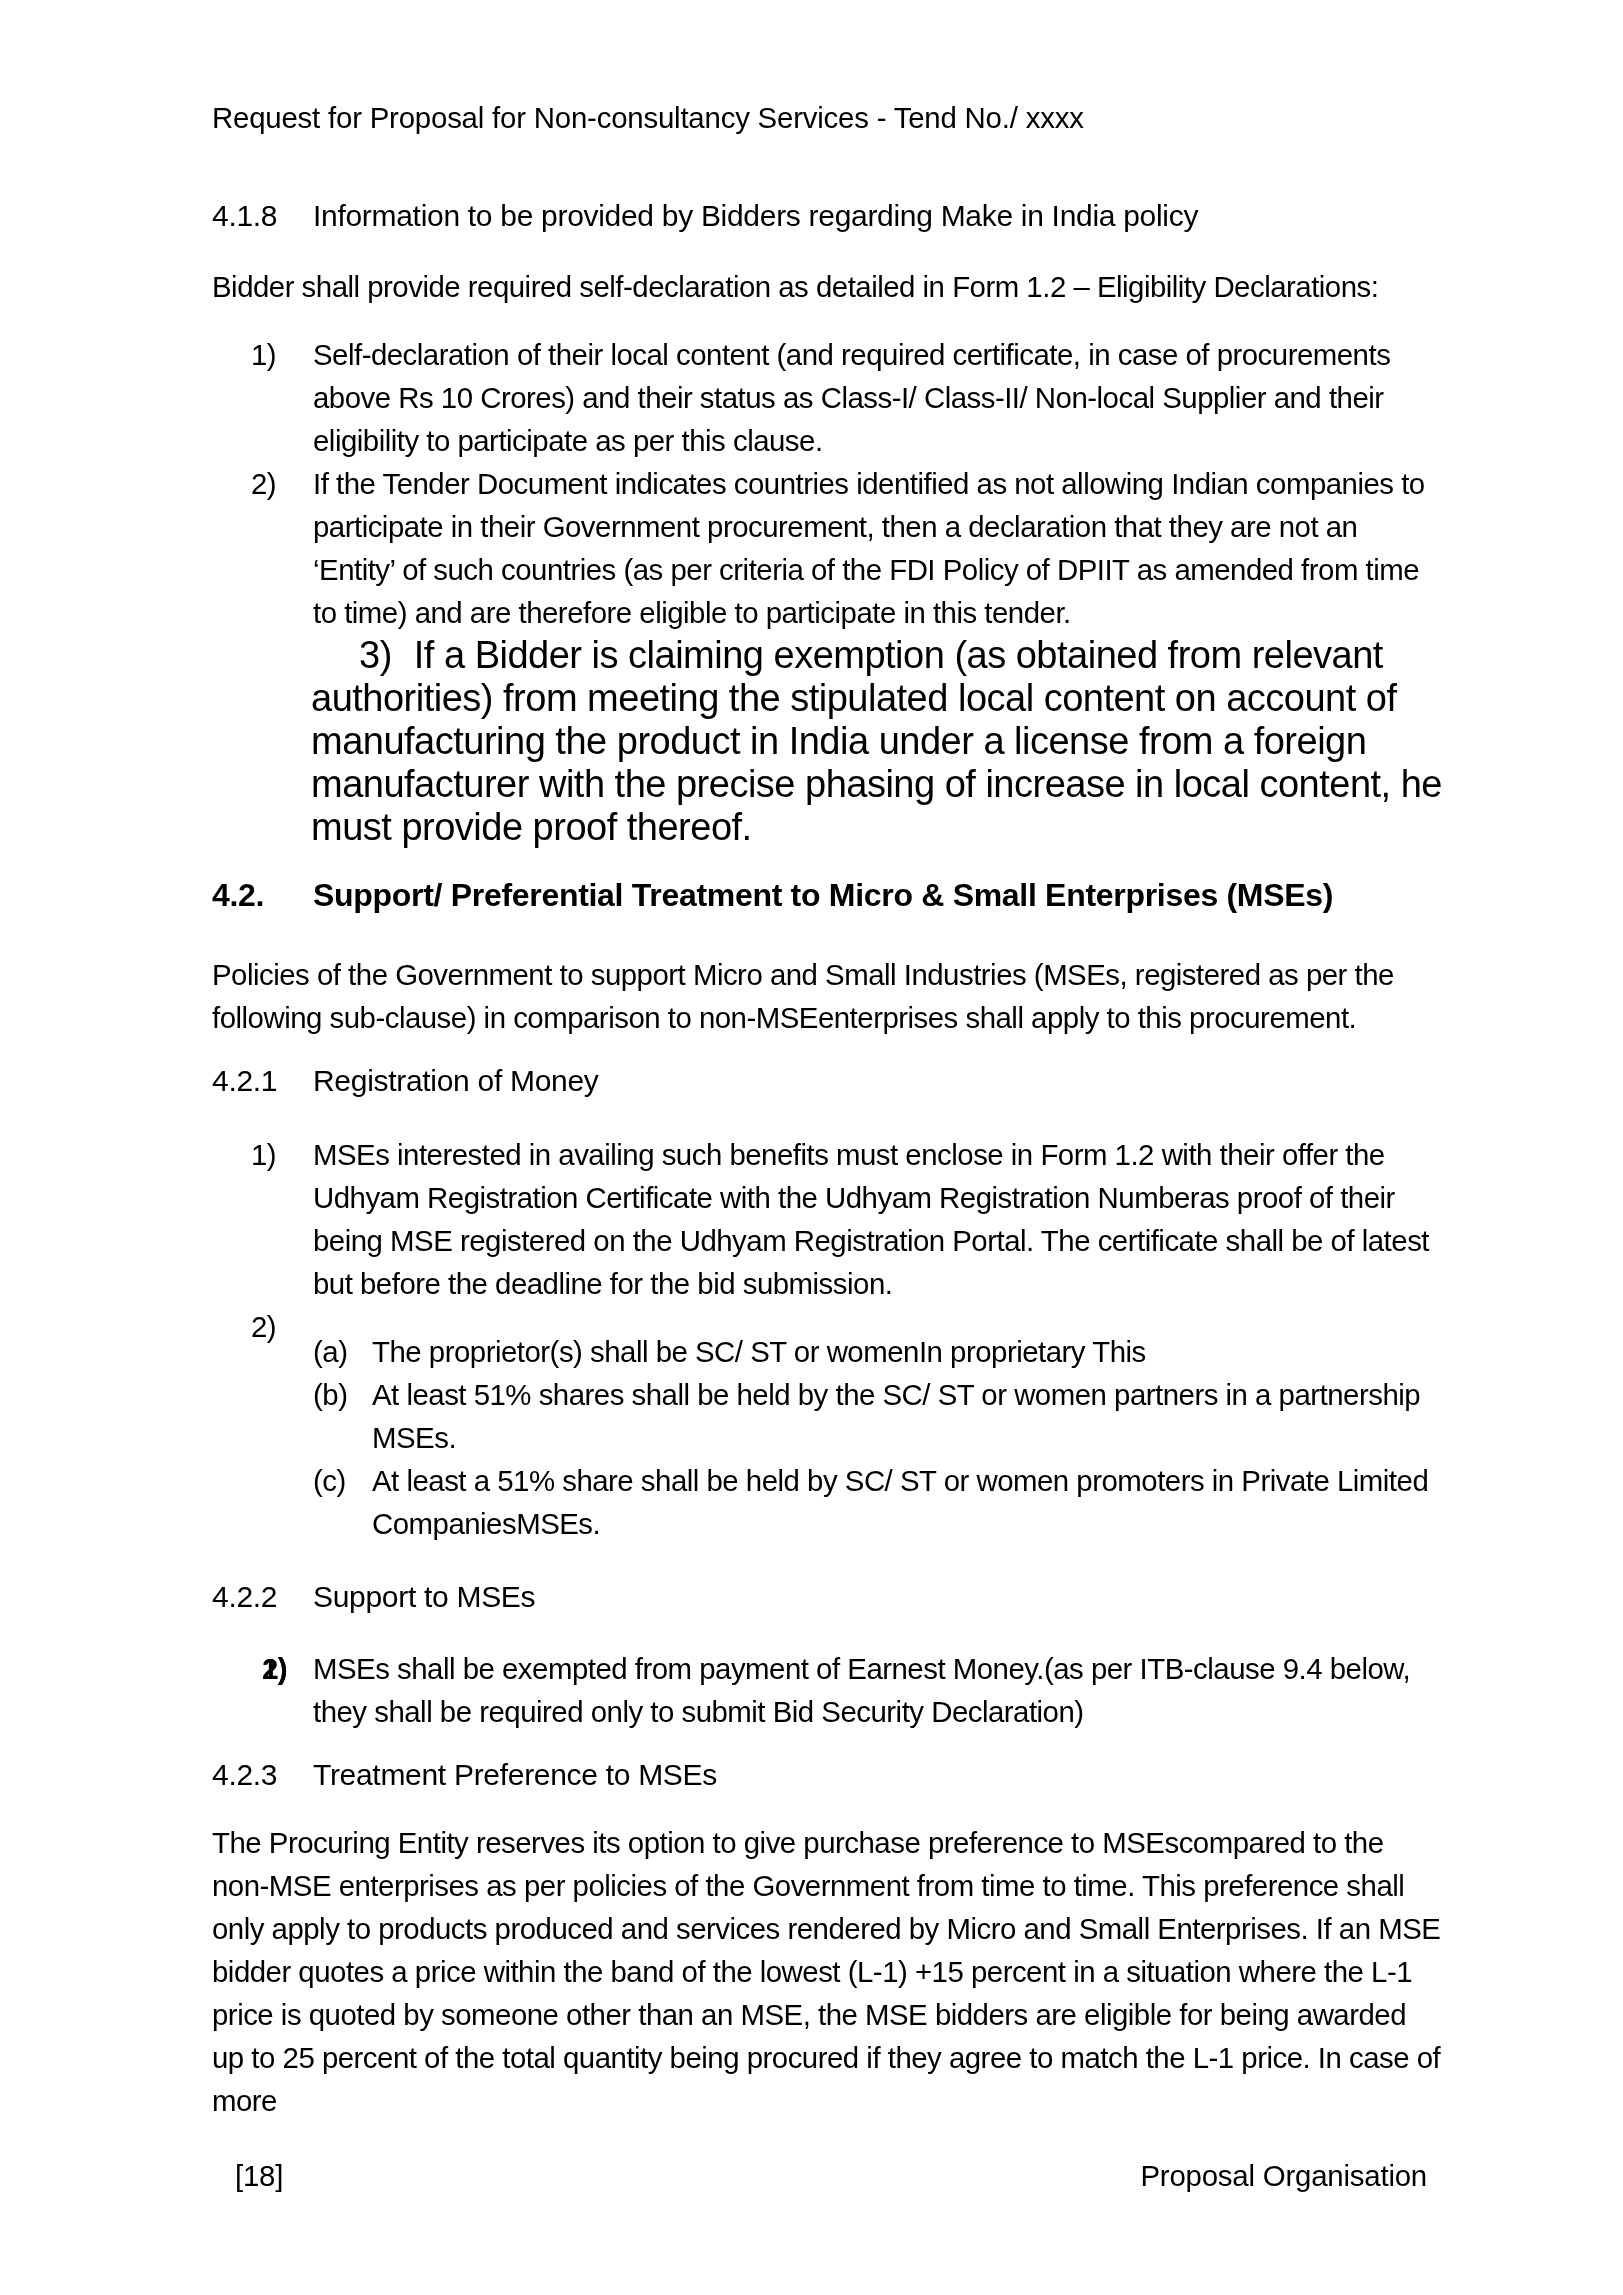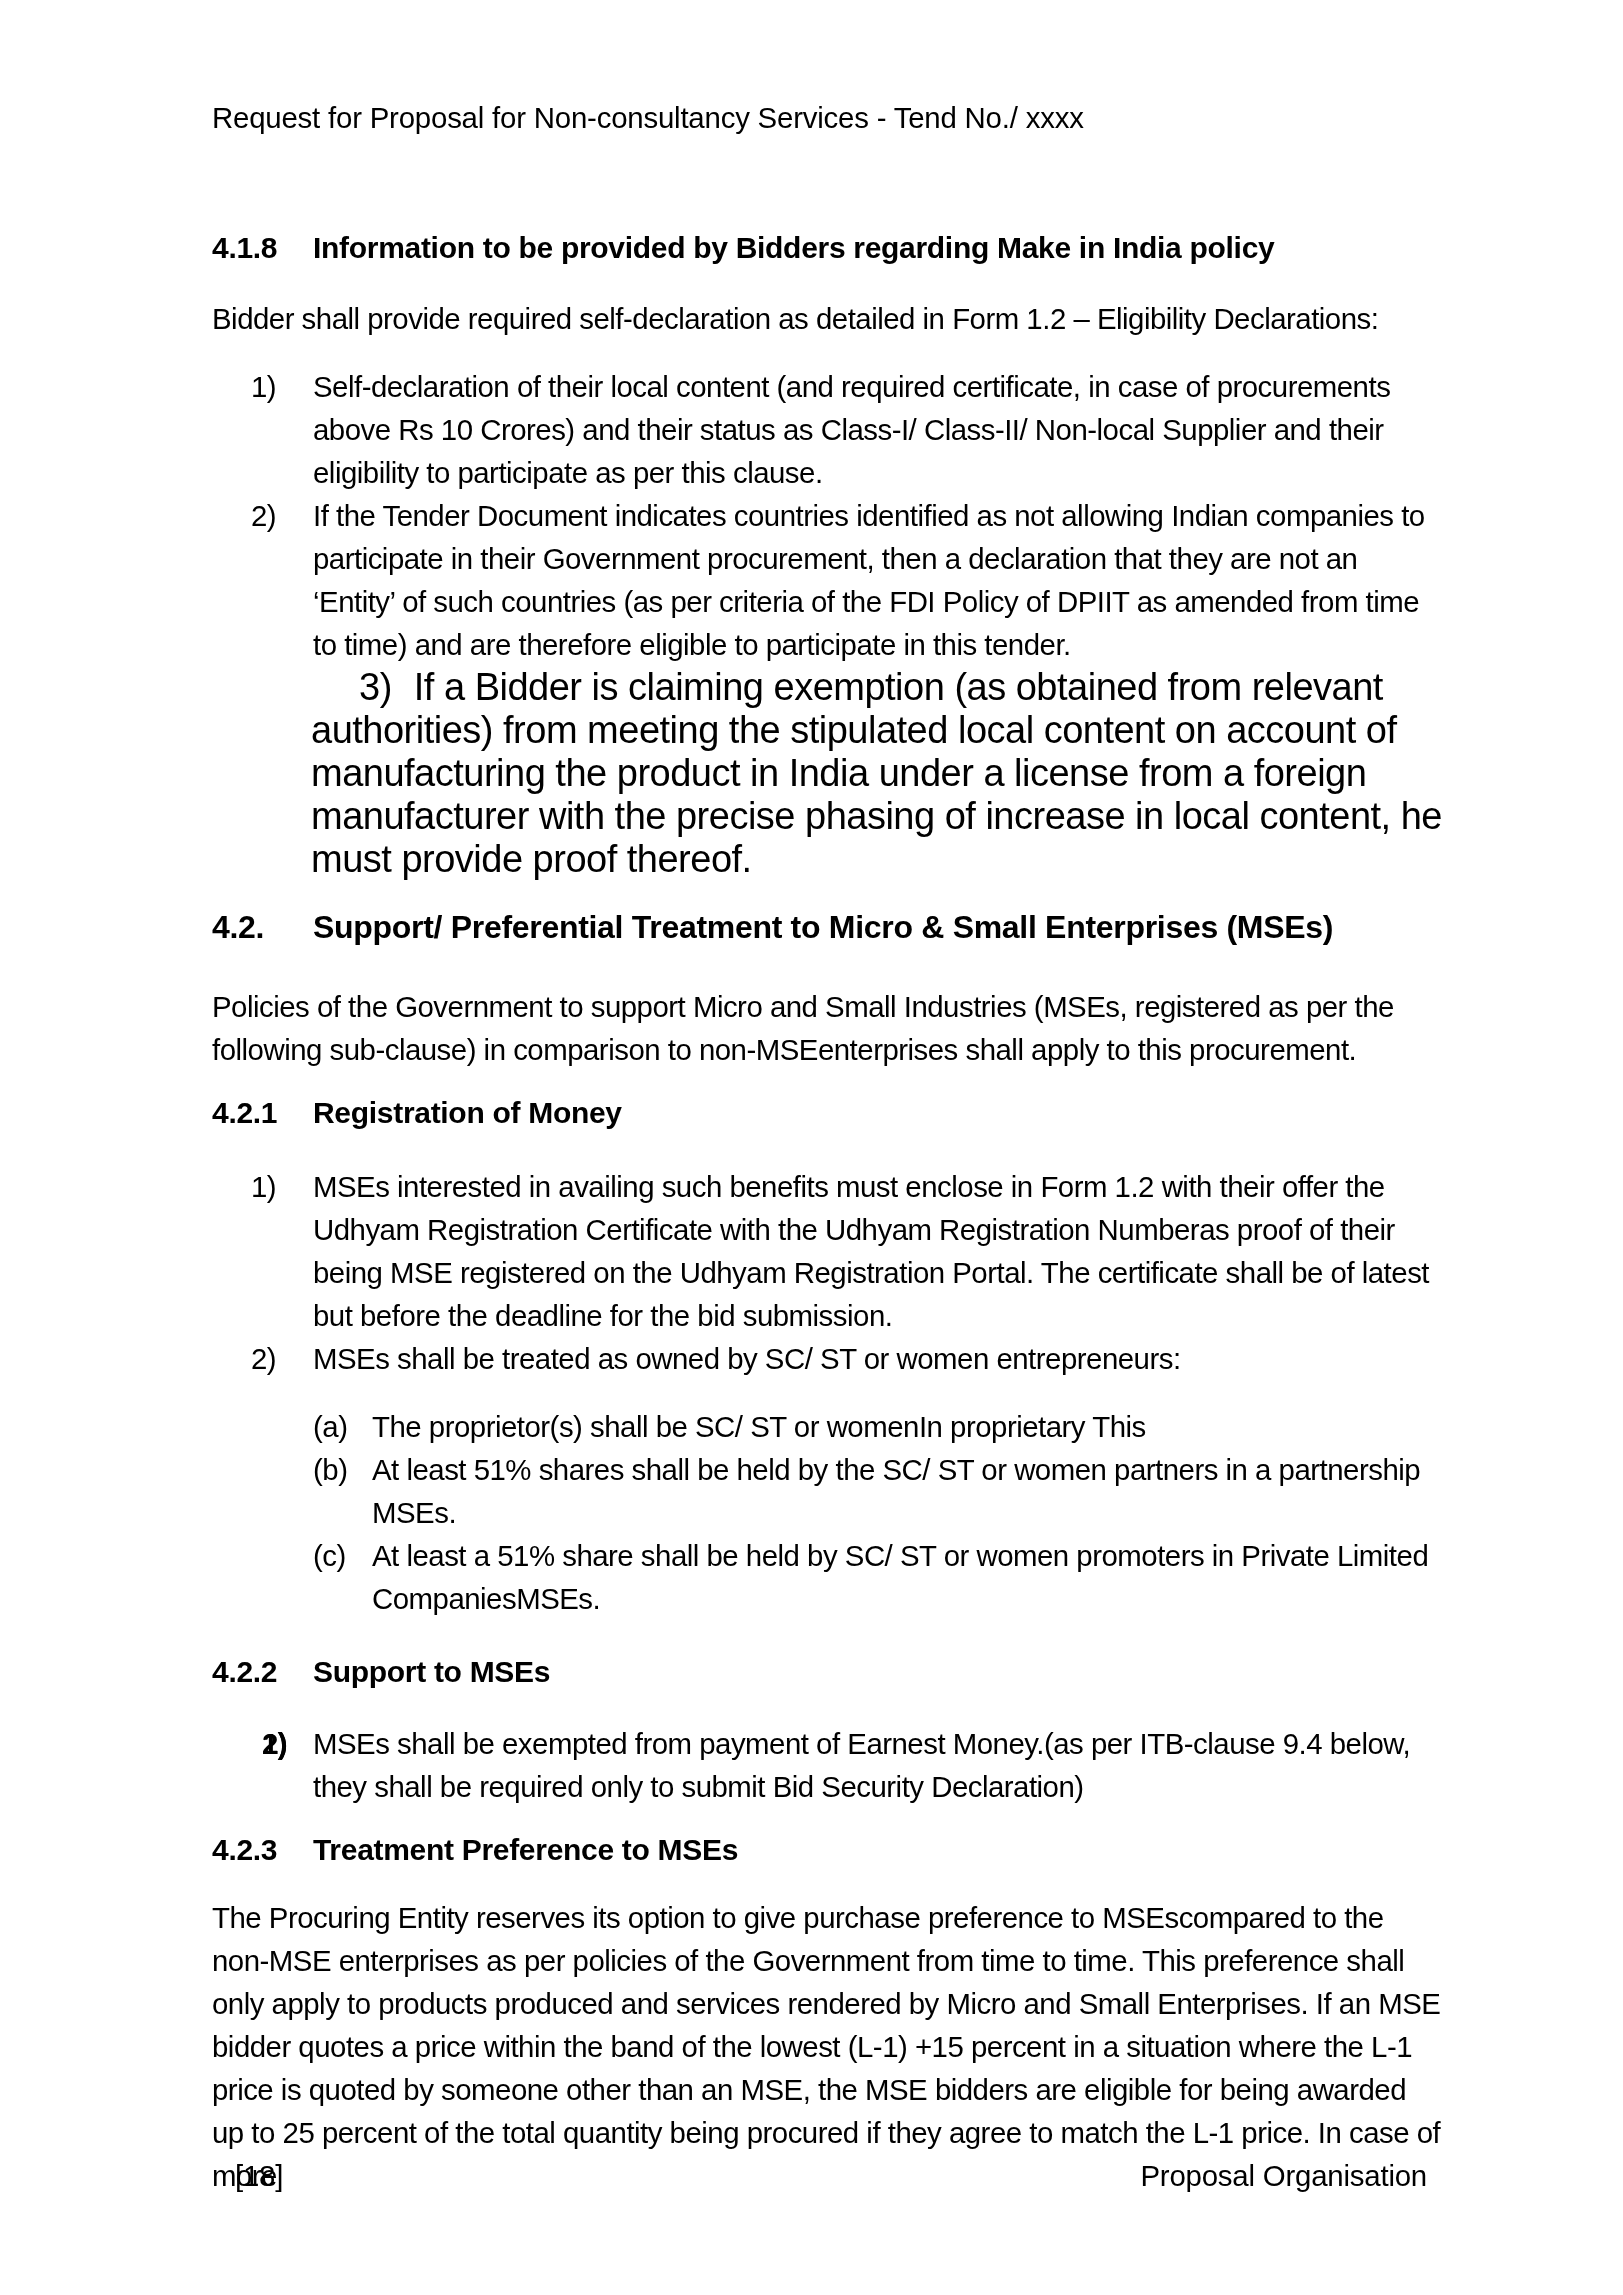--- a/index.html
+++ b/index.html
@@ -11,21 +11,21 @@
     font-family:"Liberation Sans", sans-serif;
     overflow:hidden;
   }
   .content { position:absolute; left:212px; top:0; width:1231px; }
 
   .header {
     margin-top:101px;
     font-size:29.4px; line-height:33px; letter-spacing:-0.2px;
   }
 
-  .h3 { margin:92px 0 0 0; font-size:30px; font-weight:bold; line-height:43px; letter-spacing:-0.3px; }
+  .h3 { margin:60px 0 0 0; font-size:30px; font-weight:normal; line-height:43px; letter-spacing:-0.3px; }
   .h2 { margin:23px 0 0 0;  font-size:32px; font-weight:bold; line-height:46px; letter-spacing:-0.3px; }
   .hnum { display:inline-block; min-width:101px; }
 
   .para { margin:0; font-size:29.4px; line-height:43px; letter-spacing:-0.5px; }
   .para-418 { margin-top:28px; }
   .para-42  { margin-top:35px; }
   .para-423 { margin-top:25.5px; }
 
   .h3-421 { margin-top:19.6px; }
   .h3-422 { margin-top:30px; }
@@ -91,21 +91,20 @@
 
     <h3 class="h3 h3-421"><span class="hnum">4.2.1</span><span>Registration of Money</span></h3>
 
     <div class="list list-421">
       <div class="li">
         <span class="marker">1)</span>
         <span>MSEs interested in availing such benefits must enclose in Form 1.2 with their offer the Udhyam Registration Certificate with the Udhyam Registration Numberas proof of their being MSE registered on the Udhyam Registration Portal. The certificate shall be of latest but before the deadline for the bid submission.</span>
       </div>
       <div class="li">
         <span class="marker">2)</span>
-        <span>MSEs shall be treated as owned by SC/ ST or women entrepreneurs:</span>
       </div>
     </div>
 
     <div class="list sublist-421">
       <div class="li2">
         <span class="marker">(a)</span>
         <span>The proprietor(s) shall be SC/ ST or womenIn proprietary This</span>
       </div>
       <div class="li2">
         <span class="marker">(b)</span>

